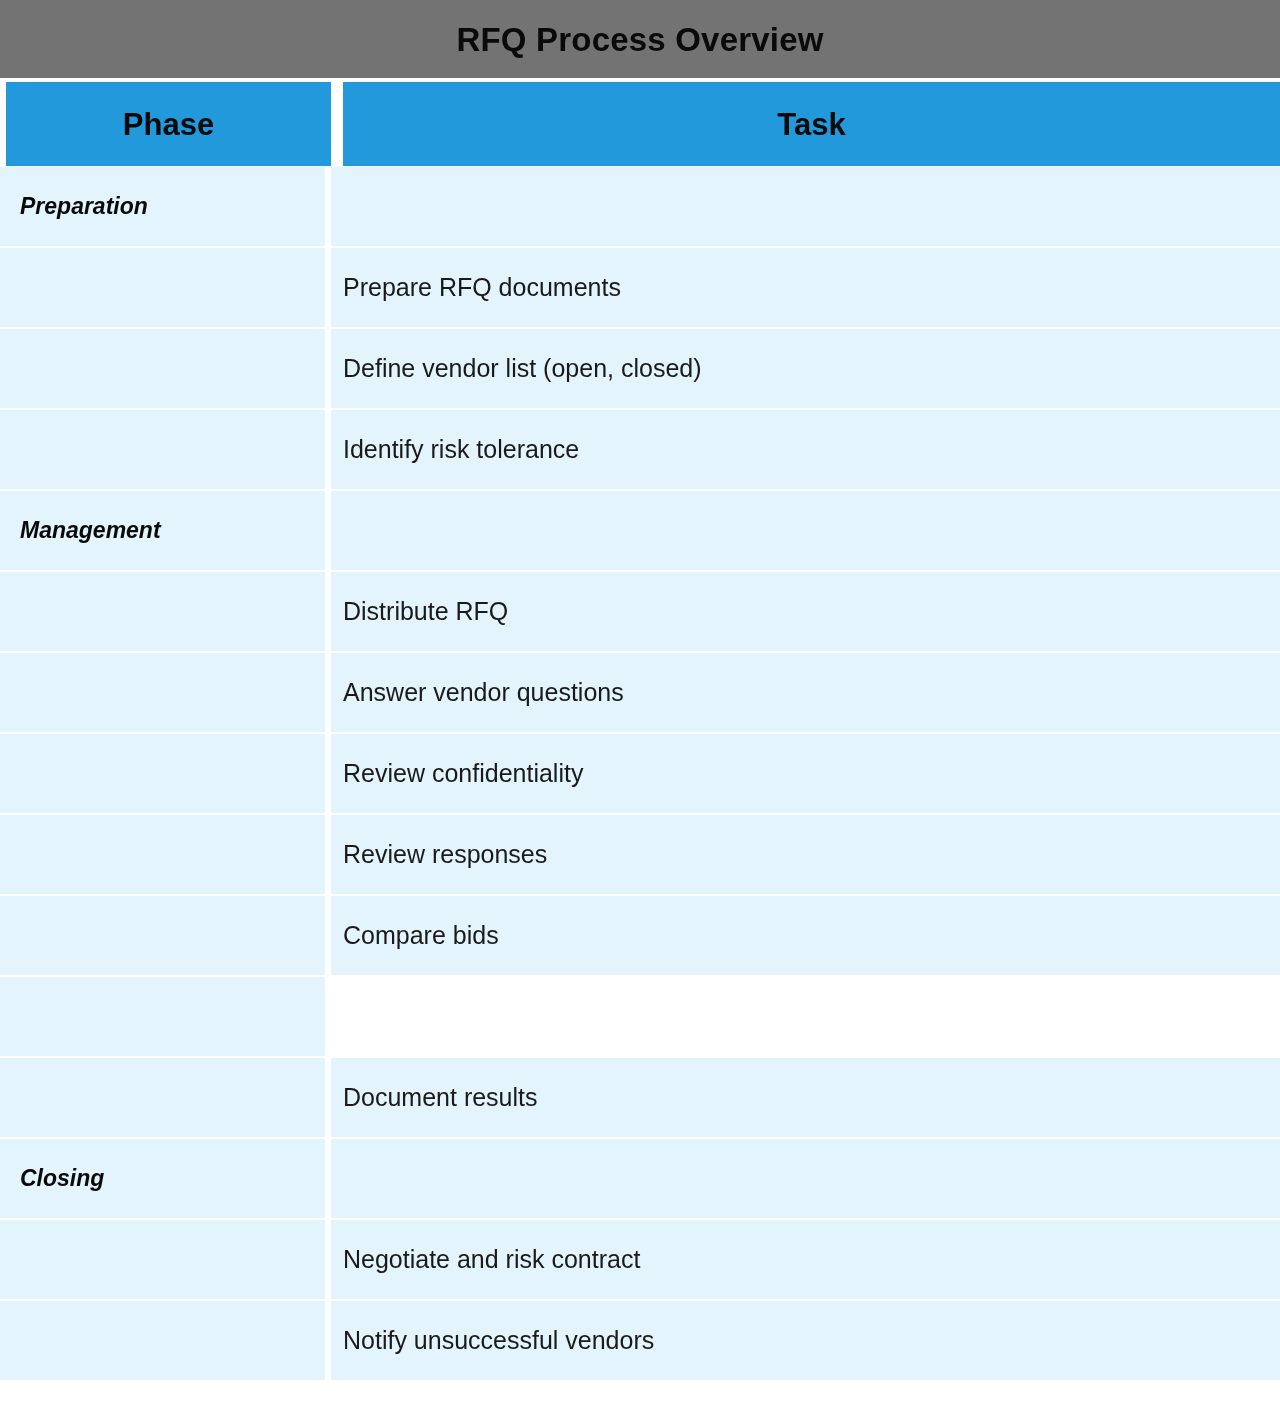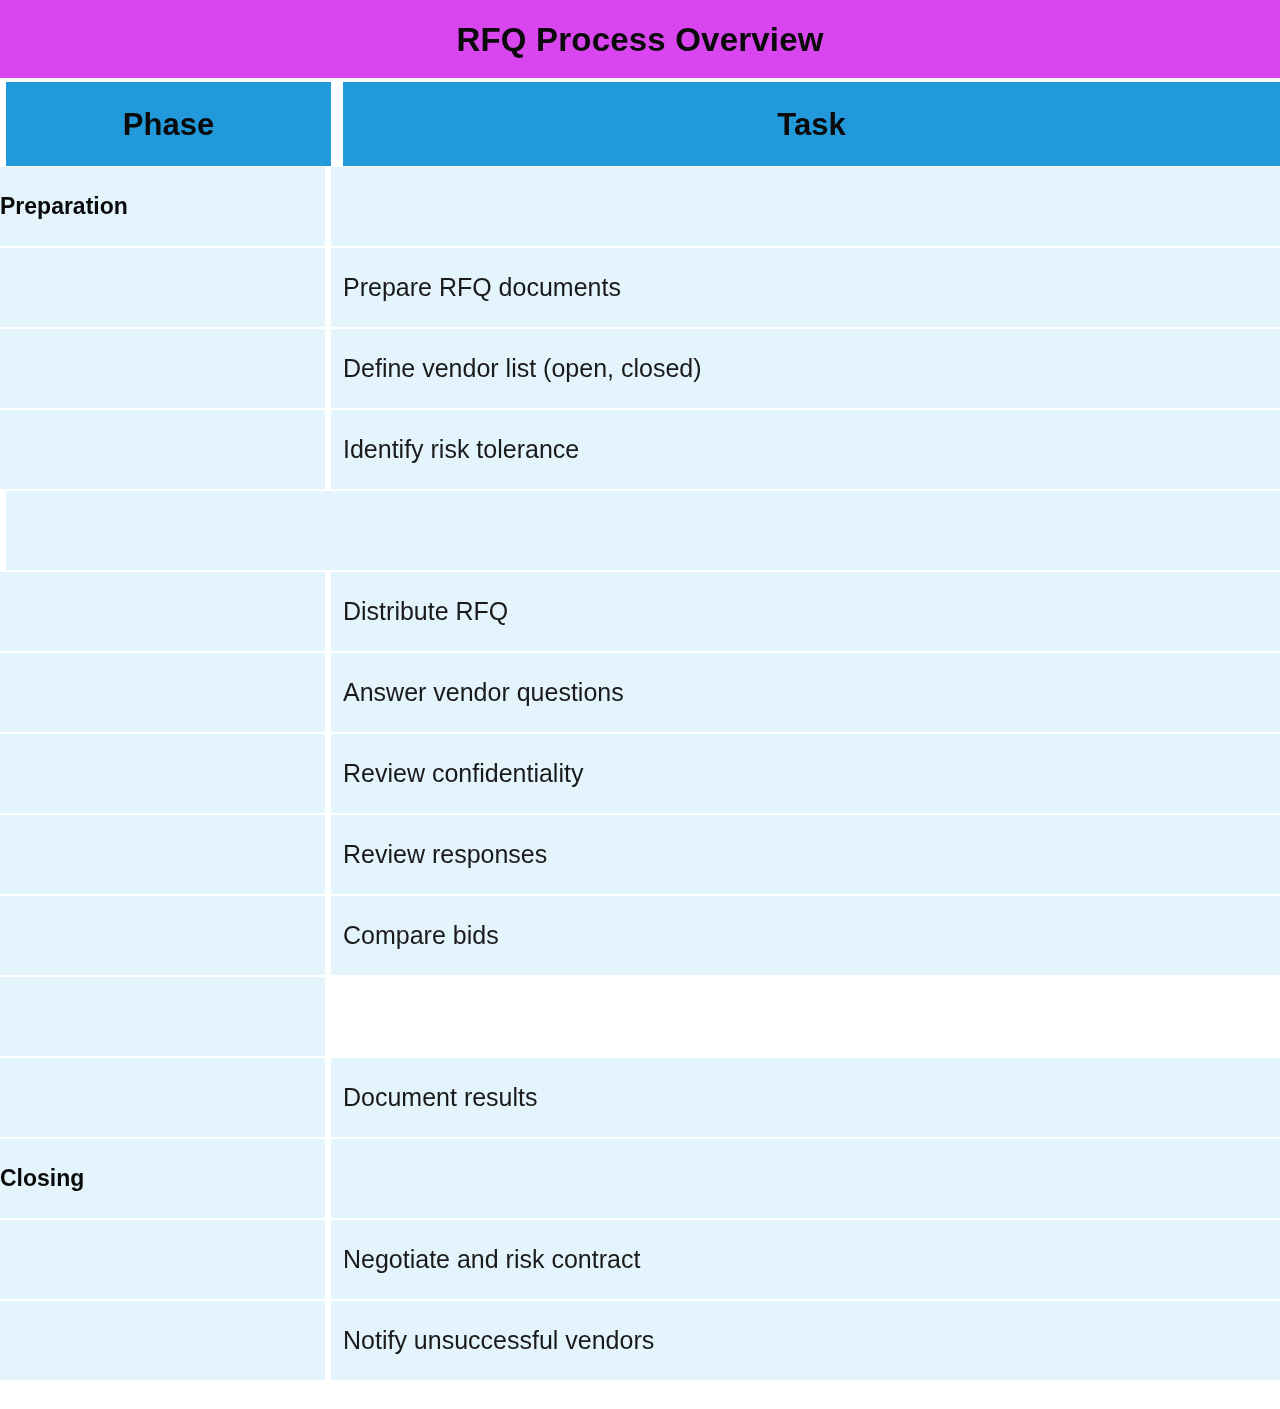--- a/index.html
+++ b/index.html
@@ -17,21 +17,21 @@
   .table-wrap {
     width: 1280px;
     height: 1409px;
     background: #ffffff;
     position: relative;
   }
 
   
   .title-band {
     height: 78px;
-    background: #d946ef;
+    background: #737373;
     display: flex;
     align-items: center;
     justify-content: center;
     box-sizing: border-box;
   }
   .title-text {
     font-size: 33px;
     font-weight: bold;
     color: #0a0a0a;
     letter-spacing: 0.2px;
@@ -93,21 +93,22 @@
     background: #e3f4fc;
     box-sizing: border-box;
     display: flex;
     align-items: center;
     height: 79px;
     margin-top: 1px;
   }
   .cell.phase-col {
     width: 325px;
     flex: 0 0 325px;
-    padding-left: 0;
+    padding-left: 20px;
+    font-style: italic;
   }
   .cell.task-col {
     flex: 1 1 auto;
     padding-left: 12px;
   }
   .phase-label {
     font-size: 23px;
     font-weight: bold;
     color: #0a0a0a;
     line-height: 1.1;
@@ -172,20 +173,23 @@
       <div class="data-row">
         <div class="cell phase-col">
           <span class="phase-label"></span>
         </div>
         <div class="col-gap"></div>
         <div class="cell task-col">
           <span class="task-label">Identify risk tolerance</span>
         </div>
       </div>
       <div class="data-row">
+        <div class="cell phase-col">
+          <span class="phase-label">Management</span>
+        </div>
         <div class="col-gap"></div>
         <div class="cell task-col">
           <span class="task-label"></span>
         </div>
       </div>
       <div class="data-row">
         <div class="cell phase-col">
           <span class="phase-label"></span>
         </div>
         <div class="col-gap"></div>

